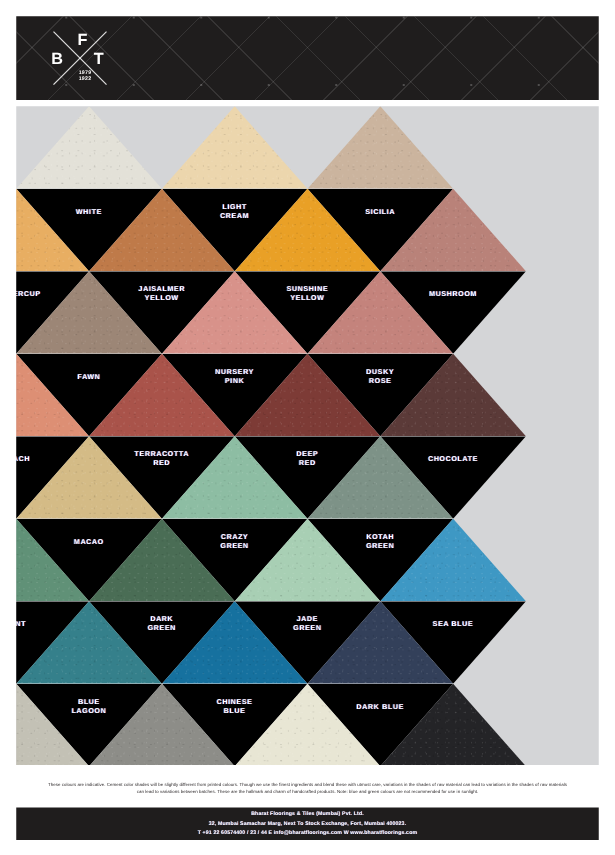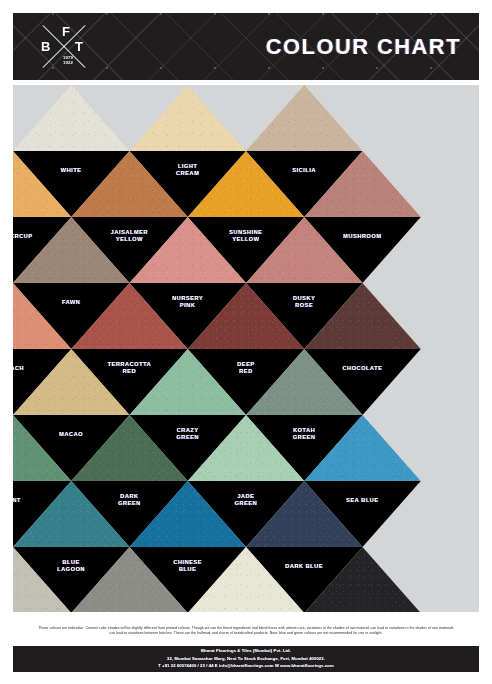--- a/index.html
+++ b/index.html
@@ -125,21 +125,20 @@
     <div class="logo">
       <div class="x1"></div>
       <div class="x2"></div>
       <span class="lt lt-b">B</span>
       <span class="lt lt-f">F</span>
       <span class="lt lt-t">T</span>
       <span class="lt-sub" style="white-space:pre-line">1979
 1922</span>
     </div>
 
-    <div class="header-title">COLOUR CHART</div>
   </div>
 
   <div class="panel">
     <div class="grid" id="grid">
         <div class="cell" style="left: 0px; top: 0px; width: 116.5px; height: 132px;">
           <div class="tri tri-up" style="height: 66px; background: rgb(227, 225, 216);">
             <div class="grain"></div>
           </div>
           <div class="tri tri-down" style="top: 66px; height: 66px;">
             <div class="lbl" style="top: 16px;">WHITE</div>

